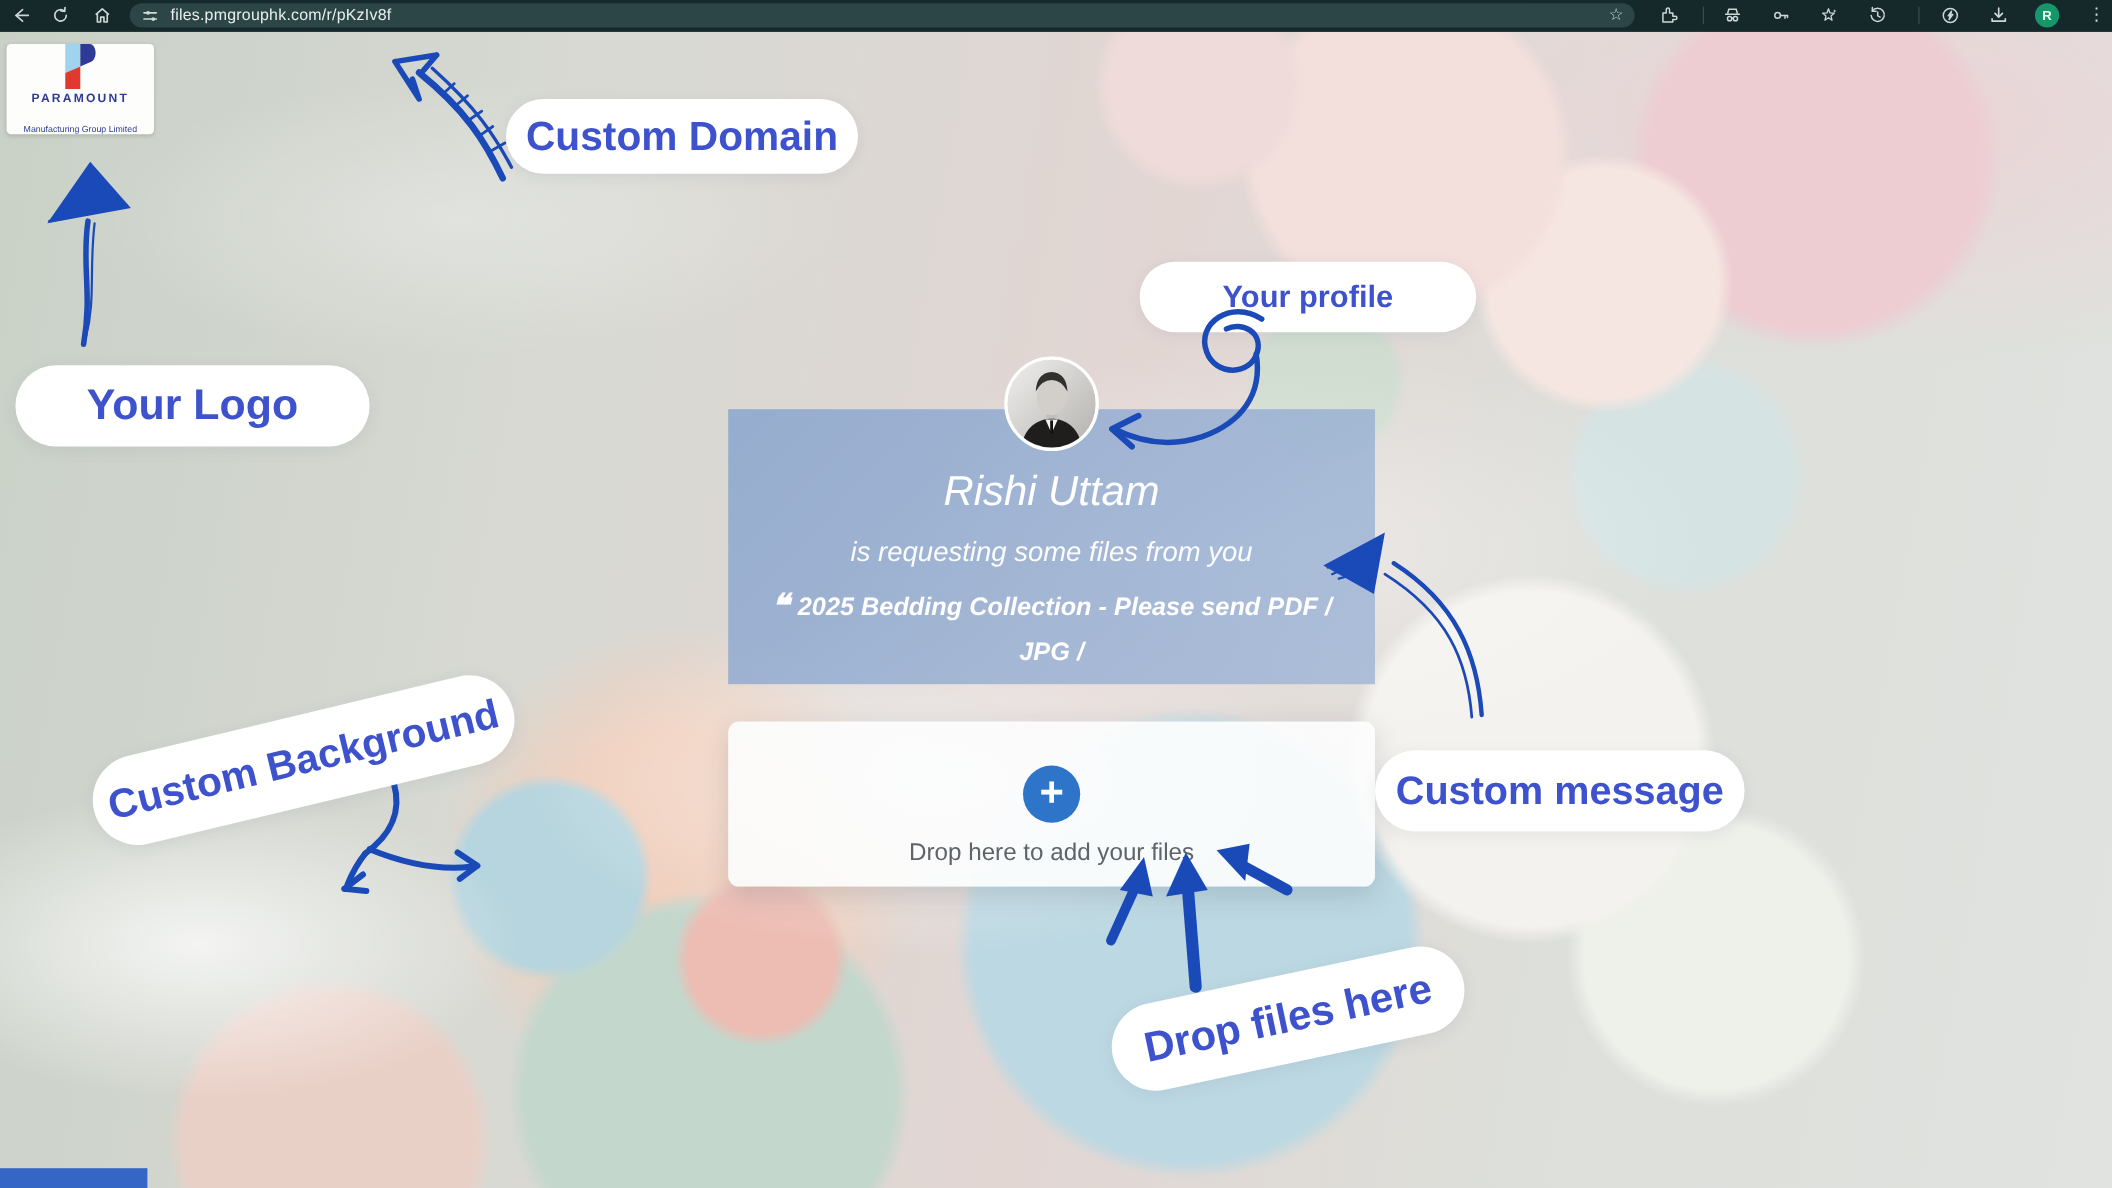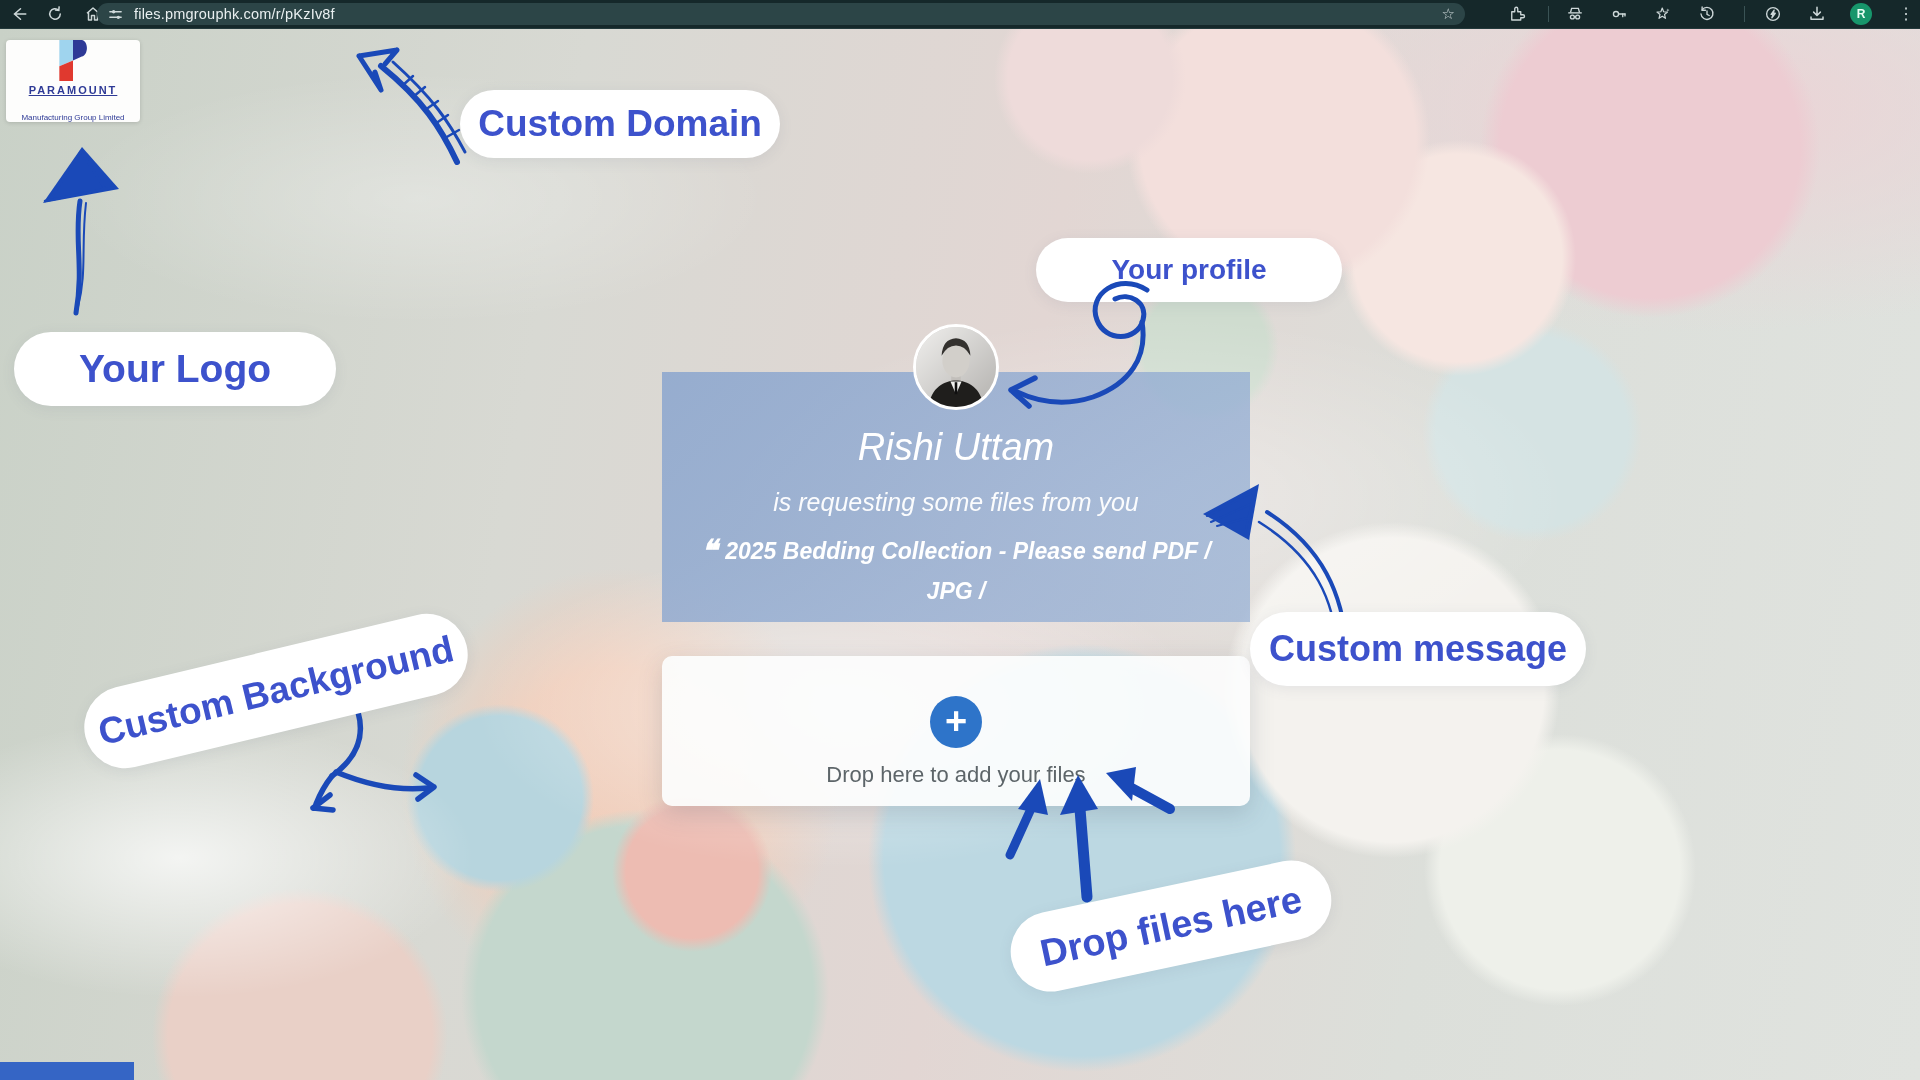--- a/index.html
+++ b/index.html
@@ -5,21 +5,21 @@
 <style>
   html,body{margin:0;padding:0;background:#000;}
   .stage{position:relative;width:1920px;height:1080px;overflow:hidden;
          font-family:"Liberation Sans",sans-serif;}
 
   
   .toolbar{position:absolute;left:0;top:0;width:1920px;height:28px;
            background:#15282a;border-bottom:1px solid #23393b;z-index:20;}
   .tb-ic{position:absolute;top:5px;width:18px;height:18px;color:#cdd7d8;}
   .tb-ic svg{width:18px;height:18px;display:block;}
-  .urlbar{position:absolute;left:97px;top:3px;width:1368px;height:22px;
+  .urlbar{position:absolute;left:118px;top:3px;width:1368px;height:22px;
           border-radius:12px;background:#2c4547;display:flex;align-items:center;}
   .urlbar .tune{width:15px;height:15px;margin-left:11px;color:#cfd9da;}
   .url-text{margin-left:11px;font-size:14.5px;color:#e9eff0;letter-spacing:.2px;}
   .url-star{position:absolute;right:10px;top:1px;font-size:15px;color:#cdd7d8;line-height:20px;}
   .tb-sep{position:absolute;top:6px;width:1px;height:16px;background:#3a5355;}
   .tb-avatar{position:absolute;left:1850px;top:3px;width:22px;height:22px;border-radius:50%;
              background:#17966b;color:#eafff5;font-size:12px;font-weight:bold;
              display:flex;align-items:center;justify-content:center;}
   .tb-kebab{position:absolute;left:1898px;top:2px;font-size:16px;color:#cdd7d8;line-height:24px;}
 
@@ -46,21 +46,21 @@
       radial-gradient(circle at 620px 760px,  rgba(242,205,185,.9) 0 120px, rgba(242,205,185,0) 220px),
       radial-gradient(ellipse 700px 300px at 1700px 80px, #ecd3d6 0%, rgba(236,211,214,0) 75%),
       linear-gradient(100deg,#c9d1c7 0%,#d8d9d3 28%,#e2d6d3 52%,#dcdfda 75%,#e0e3df 100%);}
 
   .bottom-strip{position:absolute;left:0;top:1062px;width:134px;height:18px;background:#3565c5;z-index:4;}
 
   
   .logo-card{position:absolute;left:6px;top:40px;width:134px;height:82px;background:#fdfdfc;
              border-radius:4px;box-shadow:0 1px 4px rgba(0,0,0,.15);z-index:6;
              display:flex;flex-direction:column;align-items:center;justify-content:center;}
-  .logo-name{font-size:11px;letter-spacing:2px;color:#2e3a96;font-weight:600;margin-top:3px;text-decoration:underline;}
+  .logo-name{font-size:11px;letter-spacing:2px;color:#2e3a96;font-weight:600;margin-top:3px;}
   .logo-sub{font-size:8px;color:#2e3a96;margin-top:17px;}
 
   
   .request-card{position:absolute;left:662px;top:372px;width:588px;height:250px;z-index:3;
                 background:linear-gradient(135deg, rgba(138,165,206,.85), rgba(156,180,214,.78));
                 color:#fff;text-align:center;}
   .avatar{position:absolute;left:50%;transform:translateX(-50%);top:-48px;width:86px;height:86px;
           border-radius:50%;border:3px solid #fff;overflow:hidden;background:#d6d4d1;box-sizing:border-box;}
   .avatar svg{width:100%;height:100%;display:block;}
   .rc-name{margin:0;padding-top:56px;font-size:38px;font-weight:normal;font-style:italic;line-height:1;}
@@ -77,21 +77,21 @@
   .plus-circle span{color:#fff;font-size:38px;font-weight:bold;line-height:1;margin-top:-3px;}
   .upload-label{margin-top:14px;font-size:22px;color:#5d6569;}
 
   
   .pill{position:absolute;background:#fff;border-radius:48px;display:flex;align-items:center;
         justify-content:center;color:#3d52cc;font-weight:700;z-index:6;
         box-shadow:0 3px 14px rgba(90,100,130,.10);}
   #pill-domain{left:460px;top:90px;width:320px;height:68px;font-size:37px;}
   #pill-logo{left:14px;top:332px;width:322px;height:74px;font-size:39px;}
   #pill-profile{left:1036px;top:238px;width:306px;height:64px;font-size:28px;}
-  #pill-message{left:1250px;top:612px;width:336px;height:74px;font-size:36px;}
+  #pill-message{left:1250px;top:682px;width:336px;height:74px;font-size:36px;}
   #pill-background{left:80px;top:650px;width:392px;height:82px;font-size:37px;transform:rotate(-13.5deg);}
   #pill-dropfiles{left:1008px;top:886px;width:326px;height:80px;font-size:38px;transform:rotate(-12deg);}
 
   .arrow{position:absolute;z-index:5;}
   .arrow.top{z-index:7;}
 </style>
 </head>
 <body>
 
 <div class="stage">

